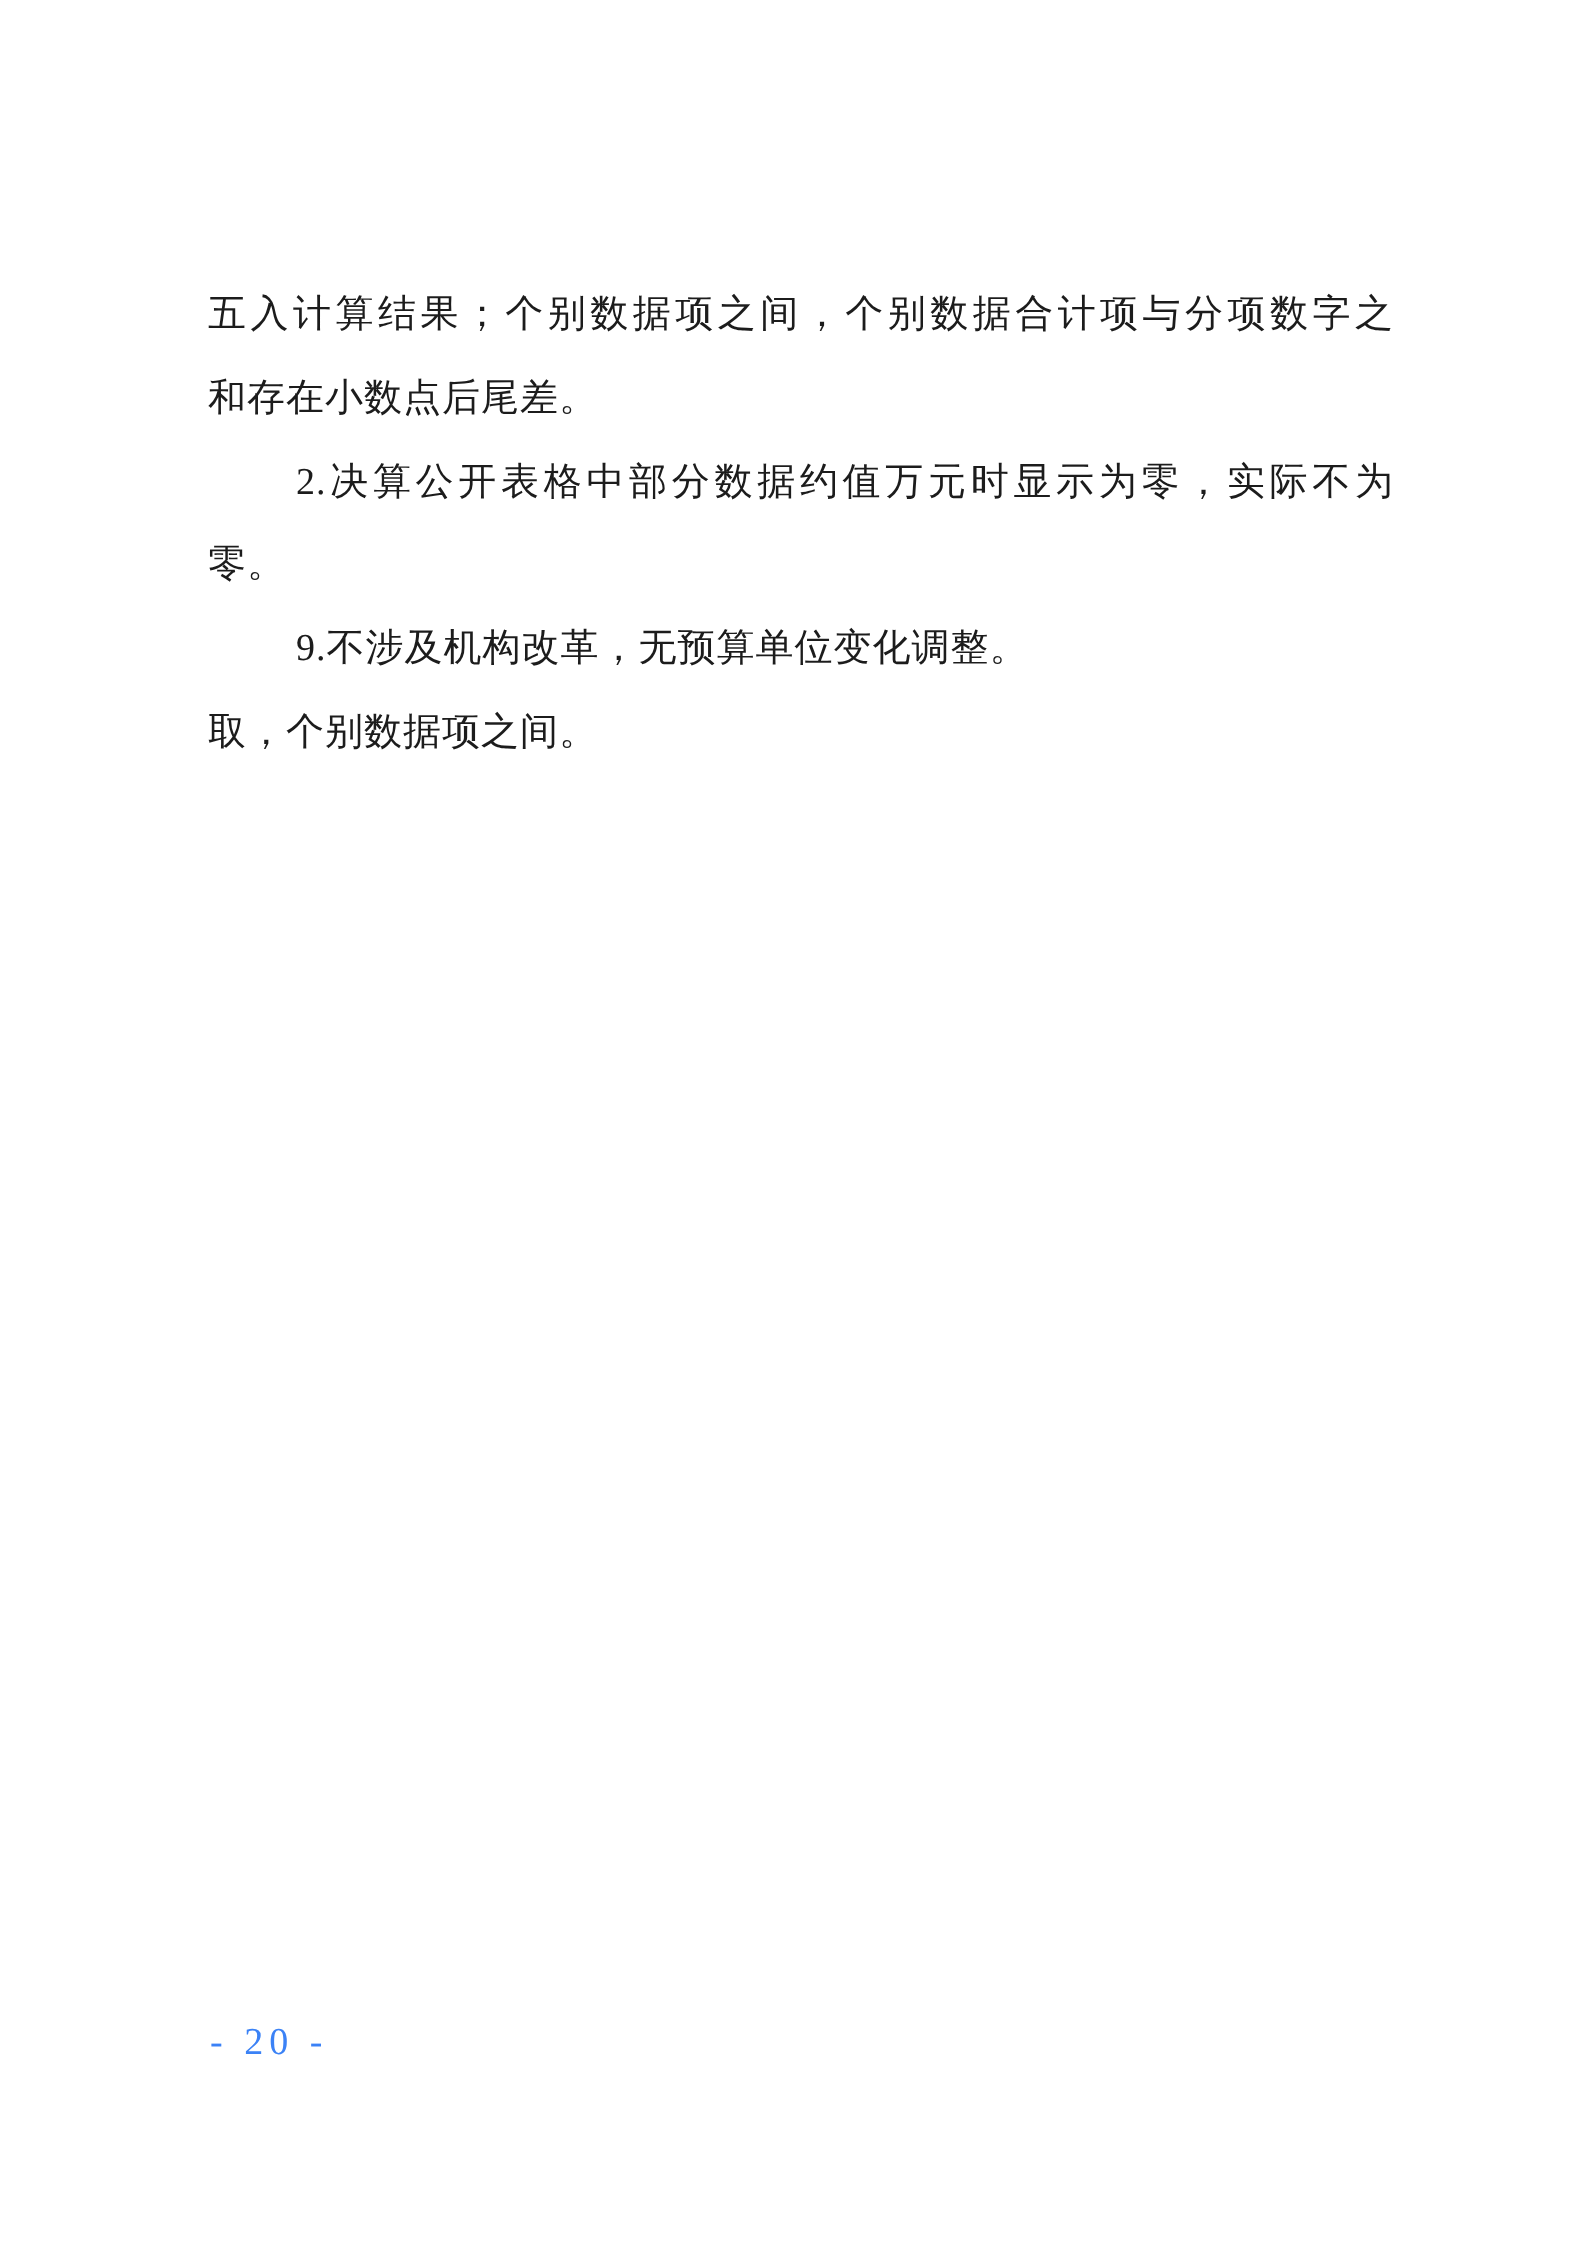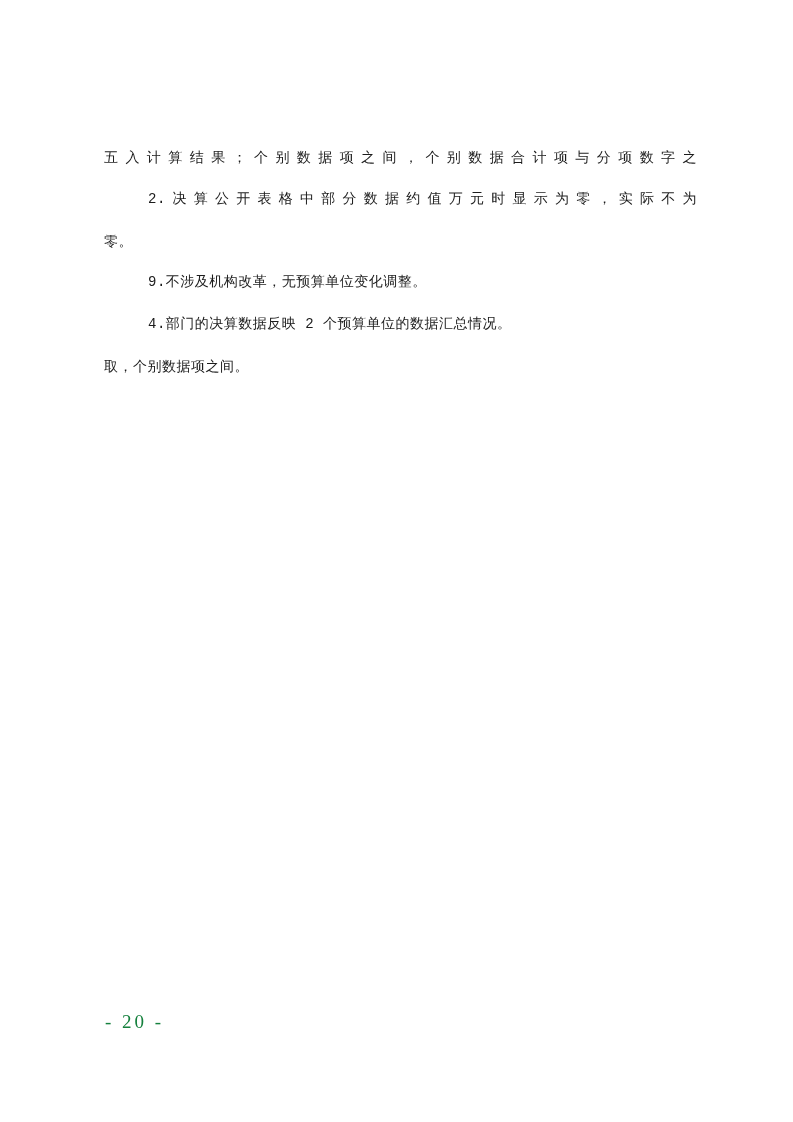--- a/index.html
+++ b/index.html
@@ -16,56 +16,55 @@
     font-family: "Liberation Serif", "DejaVu Serif", serif;
     color: #1c1c1c;
   }
   .text-block {
     position: absolute;
     left: 104px;
     top: 137px;
     width: 593px;
   }
   .line {
-    font-size: 14px;
+    font-size: 19px;
     line-height: 41.75px;
     height: 41.75px;
     white-space: nowrap;
     text-align: left;
     letter-spacing: 0.5px;
   }
   .line.fill {
     white-space: normal;
     text-align: justify;
     text-align-last: justify;
   }
   .line.indent {
     padding-left: 44px;
-    font-family: Liberation Mono, monospace;
   }
   .page-number {
     position: absolute;
     left: 105px;
     top: 1009px;
     font-size: 19px;
     line-height: 26px;
-    color: #15803d;
+    color: #3b82f6;
     letter-spacing: 3px;
     font-family: "Liberation Serif", "DejaVu Serif", serif;
   }
 </style>
 </head>
 <body>
 
 <div class="page">
 
   <div class="text-block">
     <div class="line fill">五入计算结果；个别数据项之间，个别数据合计项与分项数字之</div>
+    <div class="line">和存在小数点后尾差。</div>
     <div class="line fill indent">2.决算公开表格中部分数据约值万元时显示为零，实际不为</div>
     <div class="line">零。</div>
     <div class="line indent">9.不涉及机构改革，无预算单位变化调整。</div>
-    <div class="line indent">4.部门的决算数据反映 2 个预算单位的数据汇总情况。</div>
     <div class="line">取，个别数据项之间。</div>
   </div>
 
   <div class="page-number">- 20 -</div>
 
 </div>
 
 </body></html>

